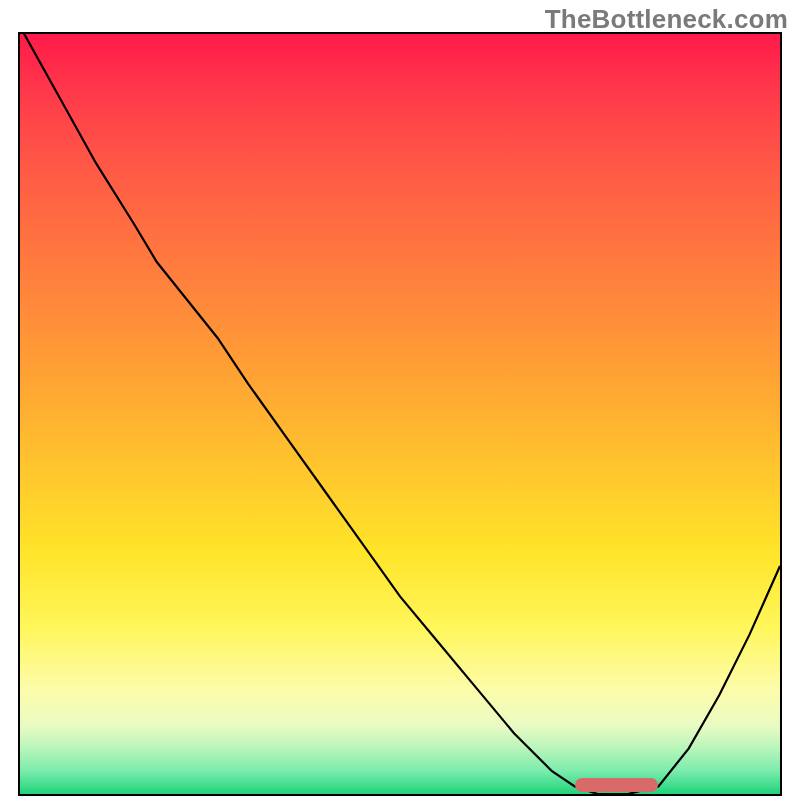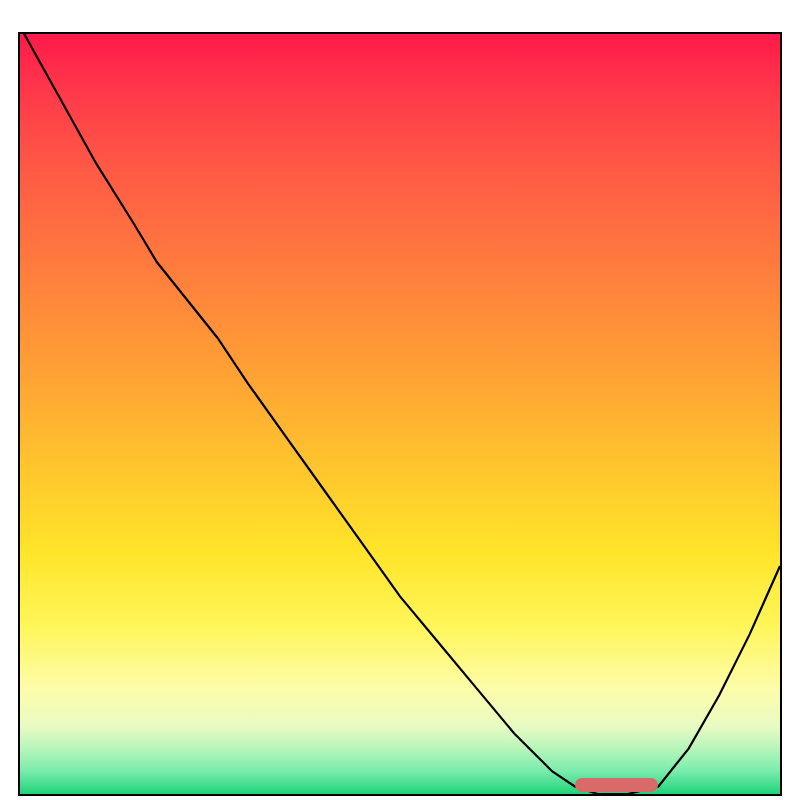--- a/index.html
+++ b/index.html
@@ -67,20 +67,21 @@
     height: 14px;
     background: #d96a6a;
     border-radius: 7px;
   }
 </style>
 </head>
 <body>
 
 <div class="container">
 
+  <div class="watermark">TheBottleneck.com</div>
 
   <div class="chart-frame">
     <div class="gradient-bg"></div>
 
     <svg class="curve" viewBox="0 0 760 760" preserveAspectRatio="none">
       <path id="curve-path" fill="none" stroke="#000000" stroke-width="2.2" d="M0.0 -7.6 L38.0 60.8 L76.0 129.2 L114.0 190.0 L136.8 228.0 L167.2 266.0 L197.6 304.0 L228.0 349.6 L266.0 402.8 L304.0 456.0 L342.0 509.2 L380.0 562.4 L418.0 608.0 L456.0 653.6 L494.0 699.2 L532.0 737.2 L554.8 752.4 L577.6 760.0 L608.0 760.0 L638.4 752.4 L668.8 714.4 L699.2 661.2 L729.6 600.4 L760.0 532.0"></path>
     </svg>
 
     <div class="opt-marker" id="opt-marker" style="left: 554.8px; width: 83.6px; bottom: 2px; background: rgb(217, 106, 106);"></div>
   </div>

